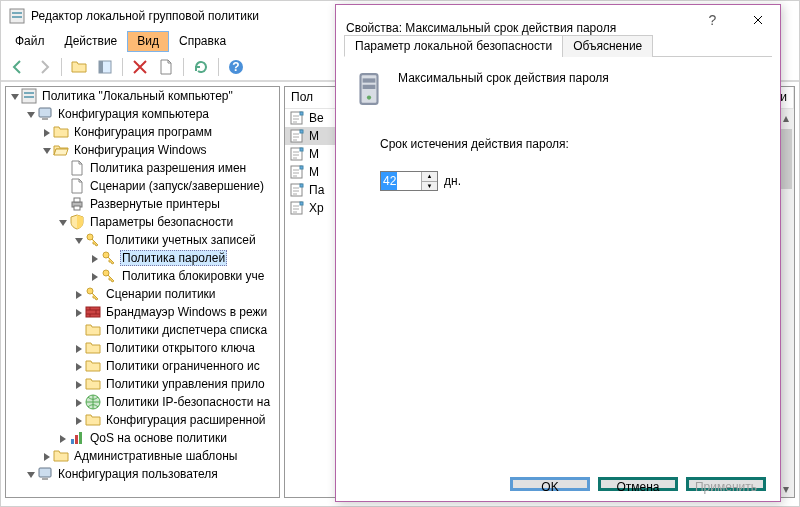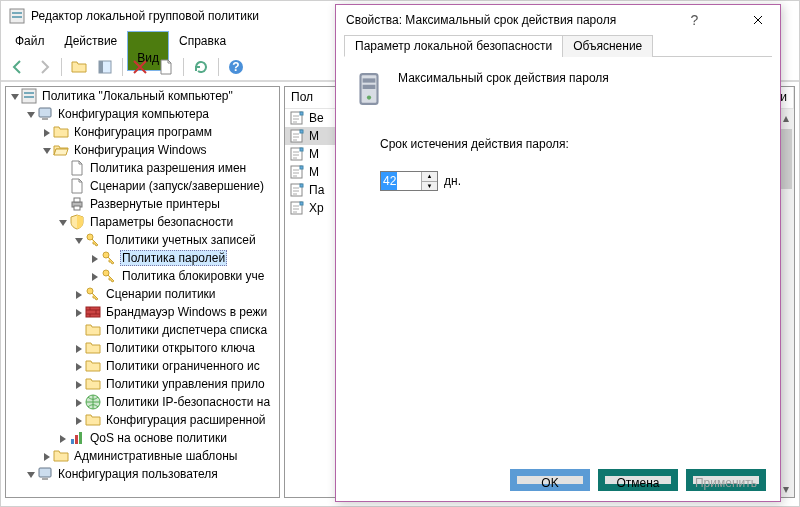--- a/index.html
+++ b/index.html
@@ -9,21 +9,21 @@
   .mainwin { position: absolute; inset: 0; border: 1px solid #d0d0d0; background: #fff; }
   .titlebar { height: 30px; display: flex; align-items: center; padding-left: 8px; background: #fff; }
   .titlebar .ticon { width: 16px; height: 16px; margin-right: 6px; }
   .titlebar .title { flex: 1; color: #000; }
   .winbtns { display: flex; height: 30px; }
   .winbtn { width: 46px; display: flex; align-items: center; justify-content: center; color: #888; cursor: pointer; }
   .winbtn svg { width: 10px; height: 10px; }
 
   .menubar { height: 22px; display: flex; align-items: stretch; padding-left: 4px; border-bottom: 1px solid transparent; }
   .menuitem { padding: 3px 10px; cursor: default; }
-  .menuitem.active { background: #4d7c0f; border: 1px solid #7eb4ea; padding: 19px 9px; }
+  .menuitem.active { background: #fdba74; border: 1px solid #7eb4ea; padding: 2px 9px; }
 
   .toolbar { height: 28px; display: flex; align-items: center; padding: 2px 6px; gap: 4px; border-bottom: 1px solid #d9d9d9; }
   .tbtn { width: 22px; height: 22px; display: flex; align-items: center; justify-content: center; border: 1px solid transparent; cursor: pointer; }
   .tsep { width: 1px; height: 18px; background: #ccc; margin: 0 2px; }
   .tbtn svg { width: 16px; height: 16px; }
 
   .body { display: flex; height: calc(100% - 30px - 22px - 28px - 4px); border-top: 1px solid #d9d9d9; }
   .treepane { width: 275px; border: 1px solid #989898; margin: 4px 2px 4px 4px; overflow: auto; background: #fff; }
   .listpane { flex: 1; border: 1px solid #989898; margin: 4px 4px 4px 2px; overflow: hidden; background: #fff; position: relative; }
 
@@ -45,21 +45,21 @@
   .listrow { display: flex; align-items: center; height: 18px; padding-left: 4px; }
   .listrow .icon { margin-right: 4px; }
   .listrow.sel { background: #d9d9d9; }
 
   .scrollbar { position: absolute; right: 0; top: 22px; bottom: 0; width: 17px; background: #f0f0f0; border-left: 1px solid #ddd; }
   .sbtn { height: 17px; display: flex; align-items: center; justify-content: center; color: #666; }
   .thumb { position: absolute; left: 2px; right: 2px; top: 20px; height: 60px; background: #cdcdcd; }
 
   
   .dialog { position: absolute; left: 335px; top: 4px; width: 446px; height: 498px; border: 1px solid #b264a6; background: #fff; box-shadow: 2px 2px 10px rgba(0,0,0,.2); }
-  .dlg-title { height: 30px; display: flex; align-items: center; padding-left: 10px; gap: 18px; }
+  .dlg-title { height: 30px; display: flex; align-items: flex-end; padding-left: 10px; }
   .dlg-title .t { flex: 1; }
   .dlg-ctrl { width: 45px; height: 30px; display: flex; align-items: center; justify-content: center; cursor: pointer; }
   .dlg-ctrl svg { width: 10px; height: 10px; }
   .tabs { display: flex; padding-left: 8px; position: relative; height: 22px; }
   .tabs::after { content: ""; position: absolute; left: 8px; right: 8px; bottom: 0; height: 1px; background: #ccc; }
   .tab { border: 1px solid #ccc; border-bottom: none; padding: 3px 10px 2px; background: #fff; position: relative; z-index: 1; margin-right: -1px; cursor: pointer; }
   .tab.active { border-bottom: 1px solid #fff; }
   .tab.inactive { background: #f4f4f4; }
   .dlg-body { padding: 14px 16px; }
   .dlg-header { display: flex; align-items: flex-start; gap: 12px; margin-bottom: 30px; }
@@ -67,21 +67,21 @@
   .dlg-header .h { }
   .field-label { margin-bottom: 20px; }
   .field-row { display: flex; align-items: center; gap: 6px; }
   .spinner { display: flex; border: 1px solid #7a7a7a; height: 20px; }
   .spinner input { width: 40px; border: none; outline: none; padding: 1px 2px; font-size: 12px; }
   .spinner input::selection { background: #3399ff; color: #fff; }
   .spin-btns { width: 16px; display: flex; flex-direction: column; border-left: 1px solid #aaa; }
   .spin-btns div { flex:1; display:flex; align-items:center; justify-content:center; font-size:6px; background:#f0f0f0; cursor:pointer; }
   .spin-btns div:first-child { border-bottom:1px solid #aaa; }
   .dlg-footer { position: absolute; bottom: 10px; right: 14px; display: flex; gap: 8px; }
-  .dlg-btn { min-width: 80px; height: 22px; border: 7px solid #0f766e; background: #e1e1e1; cursor: pointer; }
+  .dlg-btn { min-width: 80px; height: 14px; border: 3px solid #0f766e; background: #e1e1e1; cursor: pointer; }
   .dlg-btn.default { border-color: #5b9bd5; }
   .dlg-btn:disabled { color: #a0a0a0; cursor: default; }
 
   .mute { color:#555; }
 </style>
 </head>
 <body>
 
 <svg width="0" height="0" style="position:absolute">
   <defs>

